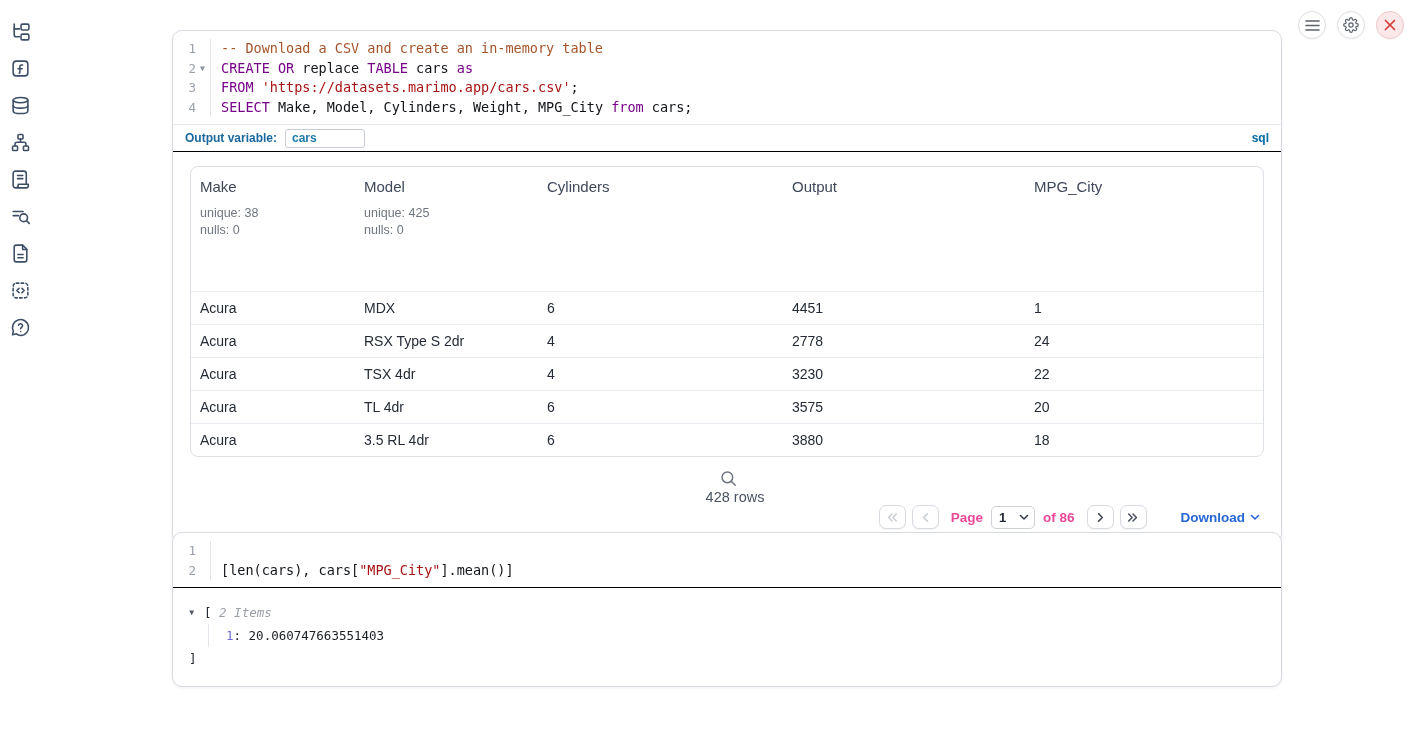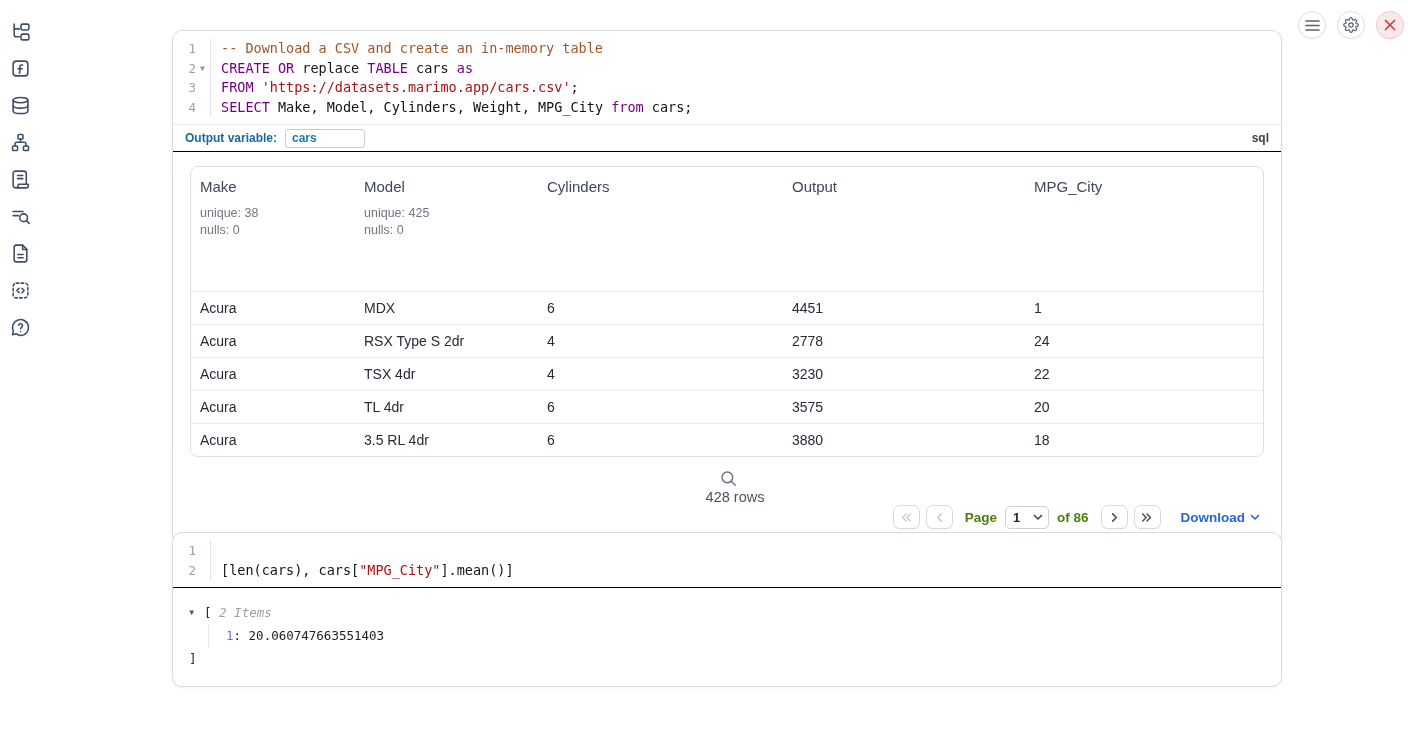--- a/index.html
+++ b/index.html
@@ -29,21 +29,21 @@
   .fold-slot { width:11px; font-size:9px; color:#8d949e; text-align:center; }
   .code-text { padding-left:10px; color:#111418; }
   .tok-keyword { color:#770088; }
   .tok-comment { color:#a5542a; }
   .tok-string  { color:#a81414; }
 
   .outvar-row { height:27px; border-top:1px solid #e4e7ec; display:flex; align-items:center; padding:0 12px; gap:8px; }
   .outvar-label { font-size:12px; font-weight:bold; color:#19689f; }
   .outvar-input { width:80px; height:19px; border:1px solid #c7ccd4; border-radius:3px; padding:0 6px;
     font-size:12px; font-weight:bold; color:#1d7aa8; font-family:"Liberation Sans", sans-serif; }
-  .lang-badge { margin-left:auto; font-size:12px; font-weight:bold; color:#404040; }
+  .lang-badge { margin-left:auto; font-size:12px; font-weight:bold; color:#0369a1; }
 
   .cell-output { border-top:1px solid #000000; padding:14px 17px 12px; }
 
   
   .table-box { border:1px solid #dce0e6; border-radius:8px; overflow:hidden; }
   .tgrid { display:grid; grid-template-columns:164px 183px 245px 242px 1fr; }
   .thead { height:124px; }
   .th { display:flex; flex-direction:column; padding:11px 0 6px 9px; }
   .th-name { font-size:15px; color:#3e4859; }
   .th-stats { margin-top:10px; font-size:12.5px; color:#6f7681; line-height:17px; }
@@ -53,25 +53,25 @@
   
   .table-footer { display:flex; align-items:center; margin-top:10px; padding:2px 4px 2px 6px;flex-direction:column; }
   .search-btn { background:none; border:none; cursor:pointer; color:#6b7280; width:20px; height:20px; padding:0; }
   .rowcount { margin-left:14px; font-size:14.5px; color:#4a5361; }
   .pag { margin-left:auto; display:flex; align-items:center; }
   .pbtn { width:27px; height:24px; border:1px solid #d6dae0; border-radius:7px; background:#fff; cursor:pointer;
     display:flex; align-items:center; justify-content:center; color:#434c5b; box-shadow:0 1px 1px rgba(0,0,0,.05); }
   .pbtn.disabled { color:#c8cdd5; }
   .pbtn svg { display:block; }
   .pag .gap-s { margin-left:6px; } .pag .gap-m { margin-left:12px; } .pag .gap-t { margin-left:8px; }
-  .page-label, .of-label { font-size:13.5px; font-weight:bold; color:#4d7c0f; }
+  .page-label, .of-label { font-size:13.5px; font-weight:bold; color:#ec4899; }
   .pselect { height:23px; min-width:44px; border:1px solid #cdd2d9; border-radius:5px; background:#fff; cursor:pointer;
     display:flex; align-items:center; justify-content:space-between; padding:0 5px 0 7px; gap:6px;
     font-size:13px; font-weight:bold; color:#1f2733; }
-  .download-btn { margin-left:20px; background:none; border:none; cursor:pointer; color:#2767d3;
+  .download-btn { margin-left:34px; background:none; border:none; cursor:pointer; color:#2767d3;
     font-size:13.5px; font-weight:bold; font-family:"Liberation Sans", sans-serif; display:flex; align-items:center; gap:5px; }
 
   
   .tree { padding:13px 16px 16px; font-family:"DejaVu Sans Mono", monospace; font-size:12.5px; line-height:23px; color:#1b1f26; }
   .tree-head { position:relative; padding-left:15px; }
   .tree-caret { position:absolute; left:0; top:0; font-size:9px; color:#555b64; }
   .tree-items-label { color:#9aa0a9; font-style:italic; }
   .tree-entries { margin-left:19px; border-left:1px solid #e3e6ea; padding-left:17px; }
   .tree-key { color:#6e6ed0; }
 </style>

